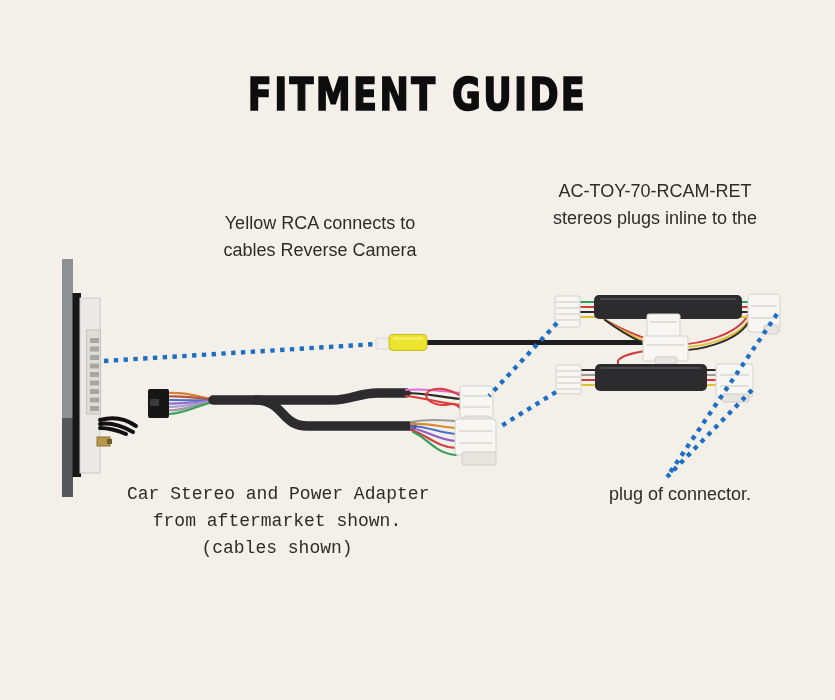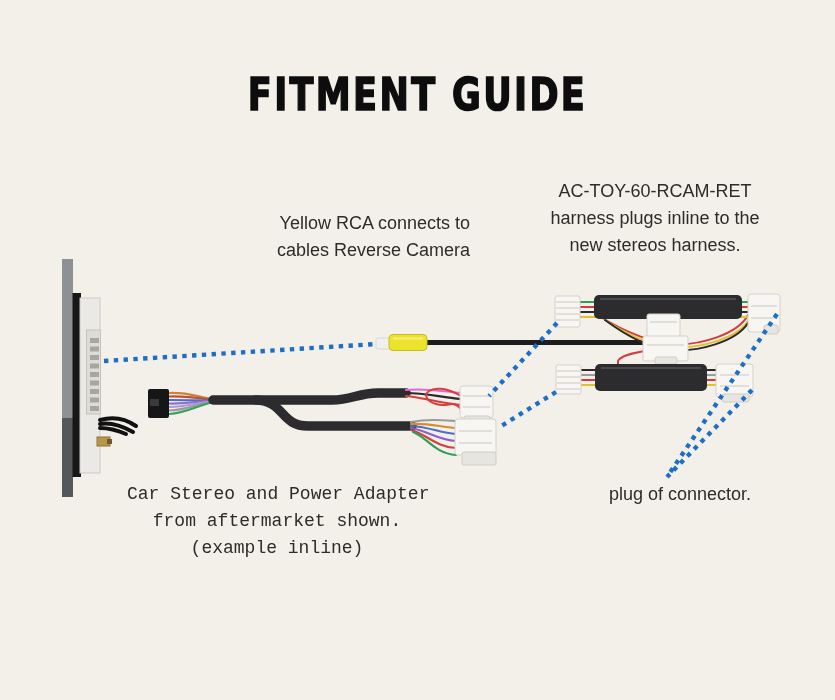--- a/index.html
+++ b/index.html
@@ -20,21 +20,21 @@
     font-weight:bold;font-size:45px;letter-spacing:3px;
     -webkit-text-stroke:1.6px #0d0d0d;
     transform:scaleX(0.78);transform-origin:center;
     white-space:nowrap;
   }
   .note{
     position:absolute;width:300px;text-align:center;
     color:#2e2c29;font-size:18px;line-height:27px;
   }
   .note div{white-space:nowrap;}
-  #note-rca{left:170px;top:210px;text-align:right;}
+  #note-rca{left:170px;top:210px;}
   #note-inline{left:505px;top:178px;}
   #note-stereo{left:127px;top:481px;font-family:Liberation Mono, monospace;}
   #note-cables{left:530px;top:481px;}
   svg{position:absolute;left:0;top:0;}
   .conn{fill:#f7f6f3;stroke:#d4d1cb;stroke-width:1;}
   .conn-shade{fill:#e7e5e0;stroke:#d0cdc7;stroke-width:1;}
   .ridge{stroke:#d9d6d0;stroke-width:1.4;}
   .wire{fill:none;stroke-width:2.2;stroke-linecap:round;}
   .thinwire{fill:none;stroke-width:2;stroke-linecap:round;}
   .sleeve-stroke{fill:none;stroke-width:9.5;stroke-linecap:round;}
@@ -219,28 +219,27 @@
       <line class="dotline" x1="752" y1="390" x2="667" y2="477" stroke="#1e6ec5"></line>
     </g>
   </svg>
 
   <div class="note" id="note-rca">
     <div>Yellow RCA connects to</div>
     <div>cables Reverse Camera</div>
   </div>
 
   <div class="note" id="note-inline">
-    <div>AC-TOY-60-RCAM-RET</div>
-    <div>harness plugs inline to the</div>
-    <div>new stereos harness.</div>
+    <div>AC-TOY-70-RCAM-RET</div>
+    <div>stereos plugs inline to the</div>
   </div>
 
   <div class="note" id="note-stereo">
     <div>Car Stereo and Power Adapter</div>
     <div>from aftermarket shown.</div>
-    <div>(example inline)</div>
+    <div>(cables shown)</div>
   </div>
 
   <div class="note" id="note-cables">
     <div>plug of connector.</div>
   </div>
 
 </div>
 
 </body></html>

